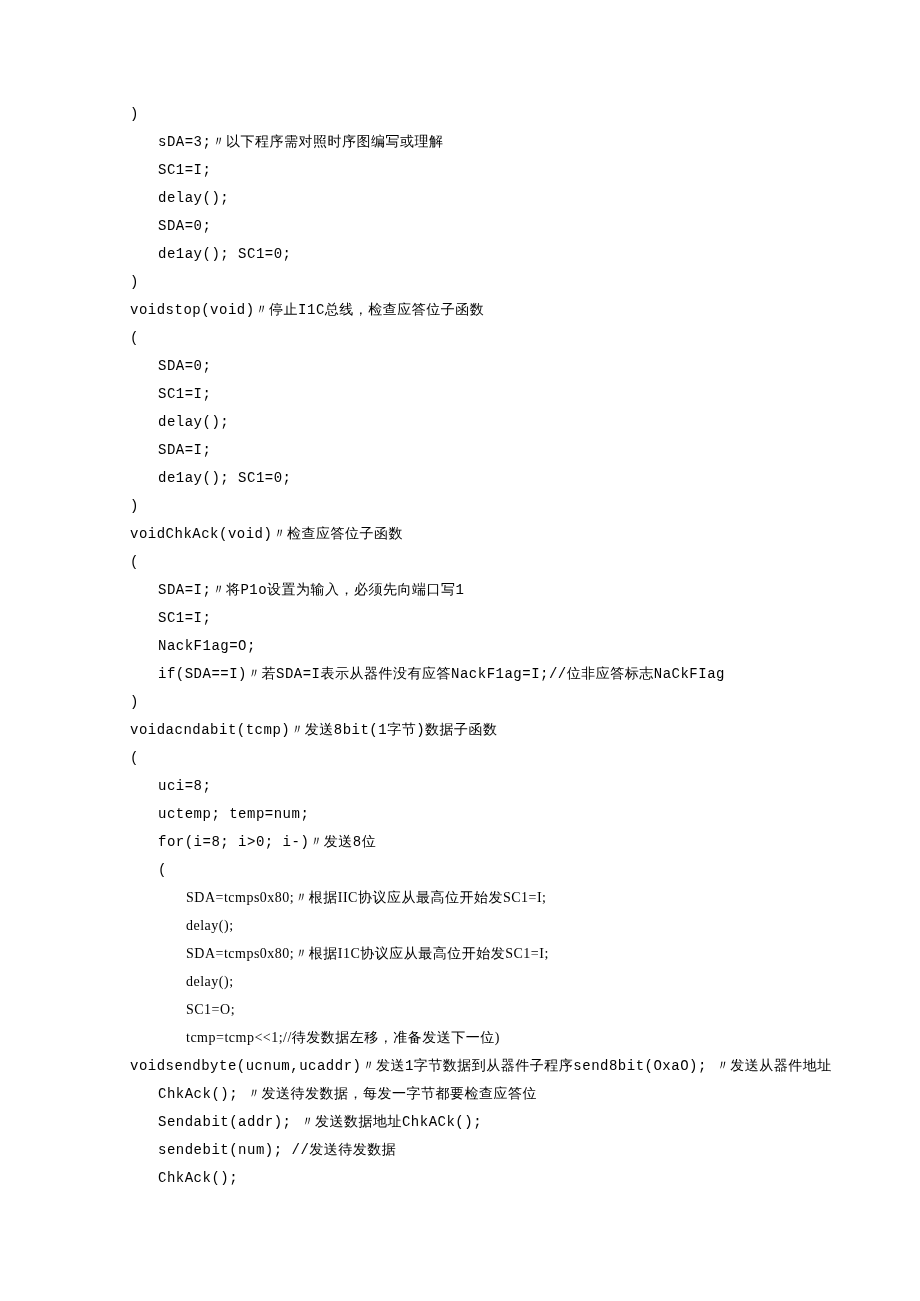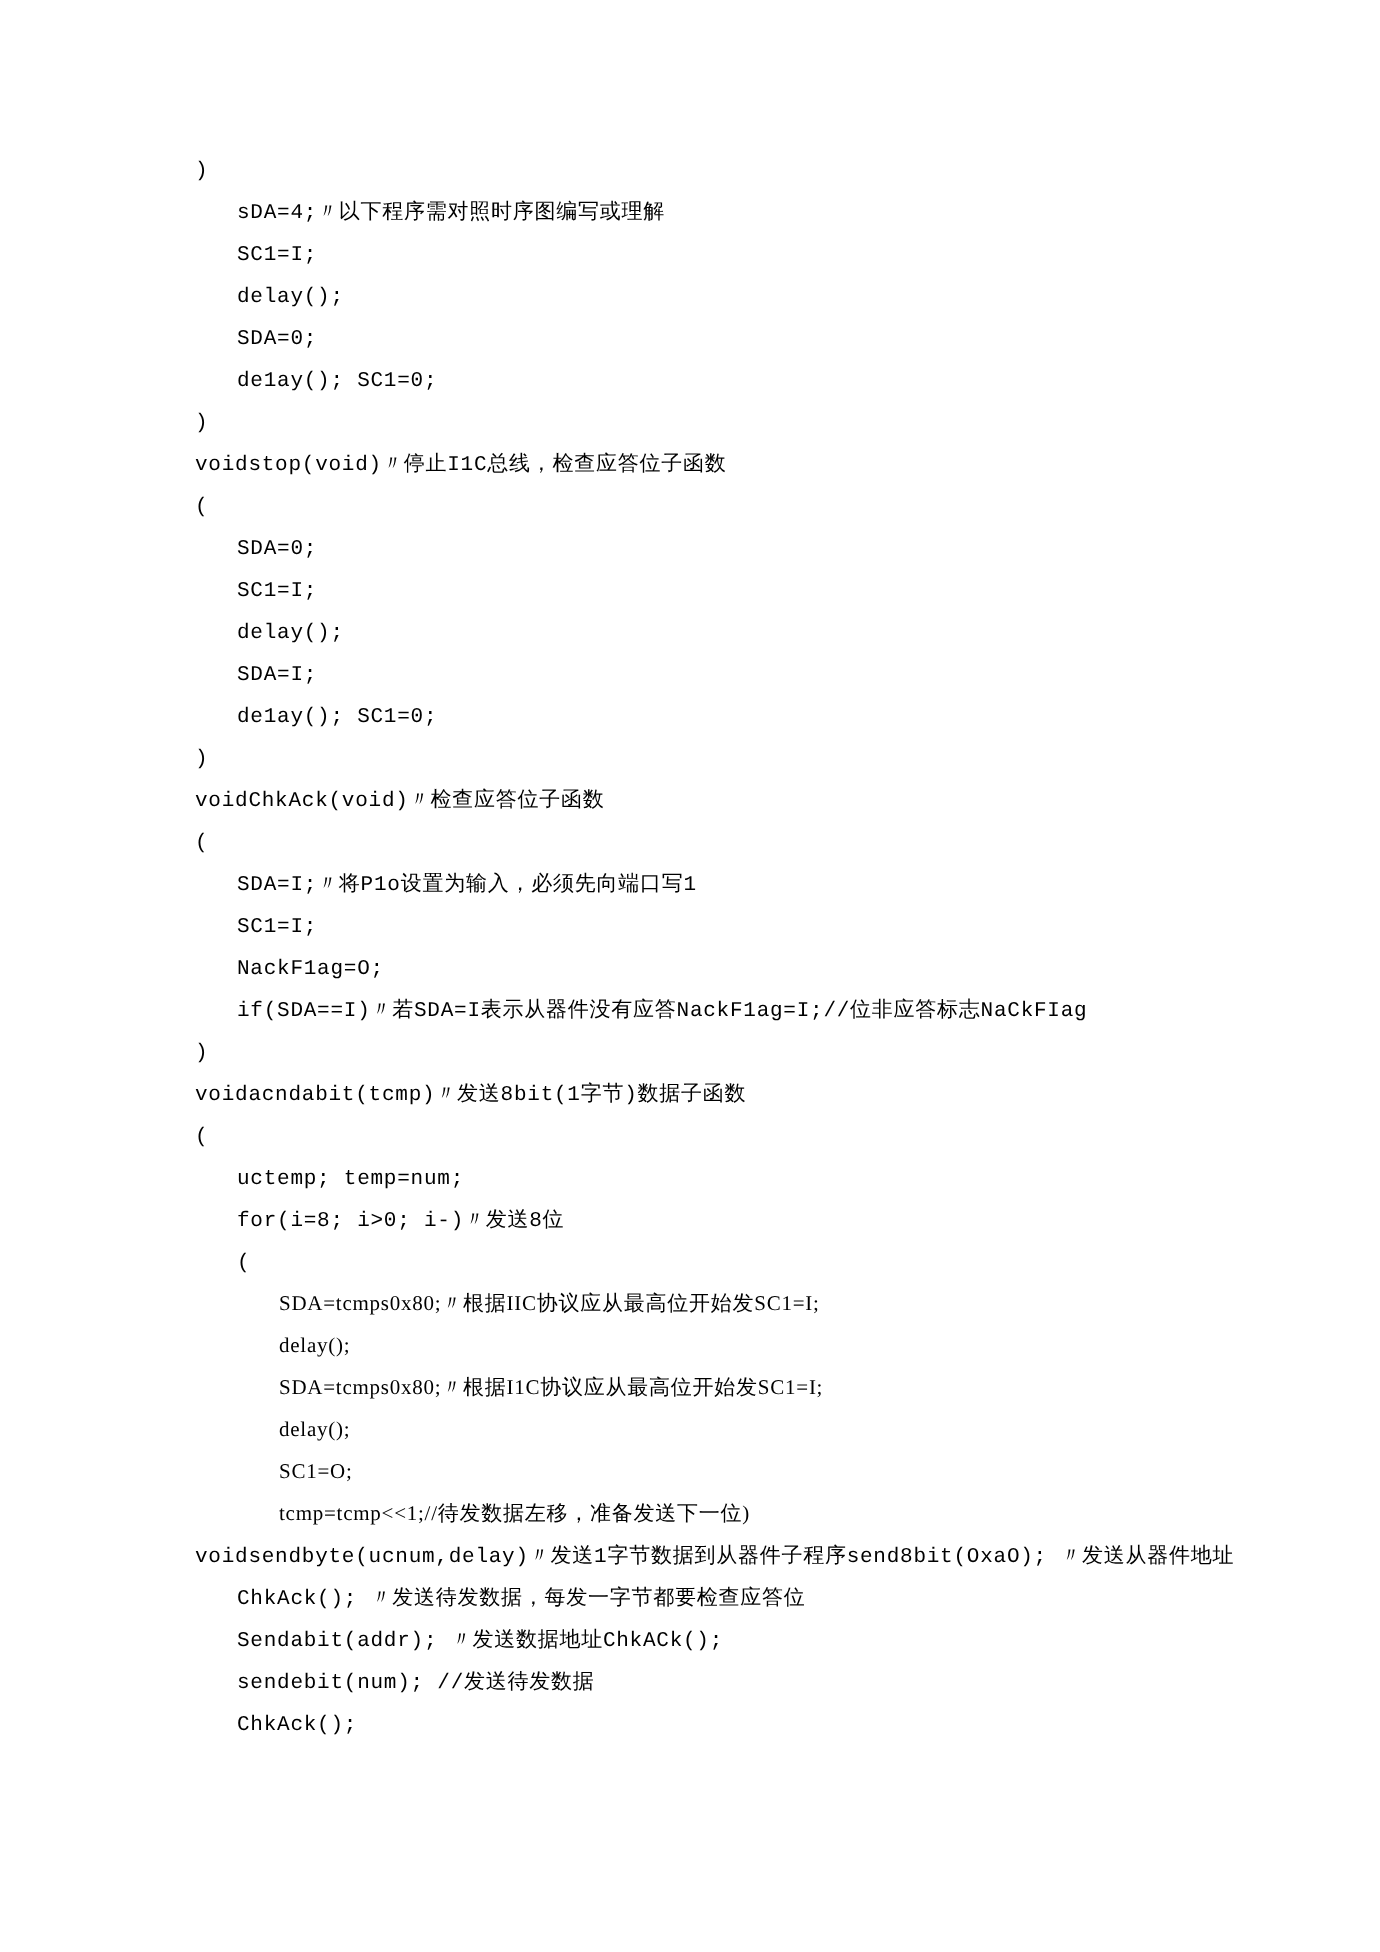--- a/index.html
+++ b/index.html
@@ -24,21 +24,21 @@
   }
   .i1 { padding-left: 2em; }
   .i2 { padding-left: 4em; font-family: Liberation Serif, serif; }
 </style>
 </head>
 <body>
 
 <div class="page">
   <div>
     <div class="line">)</div>
-    <div class="line i1">sDA=4;〃以下程序需对照时序图编写或理解</div>
+    <div class="line i1">sDA=3;〃以下程序需对照时序图编写或理解</div>
     <div class="line i1">SC1=I;</div>
     <div class="line i1">delay();</div>
     <div class="line i1">SDA=0;</div>
     <div class="line i1">de1ay(); SC1=0;</div>
     <div class="line">)</div>
     <div class="line">voidstop(void)〃停止I1C总线，检查应答位子函数</div>
     <div class="line">(</div>
     <div class="line i1">SDA=0;</div>
     <div class="line i1">SC1=I;</div>
     <div class="line i1">delay();</div>
@@ -47,28 +47,29 @@
     <div class="line">)</div>
     <div class="line">voidChkAck(void)〃检查应答位子函数</div>
     <div class="line">(</div>
     <div class="line i1">SDA=I;〃将P1o设置为输入，必须先向端口写1</div>
     <div class="line i1">SC1=I;</div>
     <div class="line i1">NackF1ag=O;</div>
     <div class="line i1">if(SDA==I)〃若SDA=I表示从器件没有应答NackF1ag=I;//位非应答标志NaCkFIag</div>
     <div class="line">)</div>
     <div class="line">voidacndabit(tcmp)〃发送8bit(1字节)数据子函数</div>
     <div class="line">(</div>
+    <div class="line i1">uci=8;</div>
     <div class="line i1">uctemp; temp=num;</div>
     <div class="line i1">for(i=8; i&gt;0; i-)〃发送8位</div>
     <div class="line i1">(</div>
     <div class="line i2">SDA=tcmps0x80;〃根据IIC协议应从最高位开始发SC1=I;</div>
     <div class="line i2">delay();</div>
     <div class="line i2">SDA=tcmps0x80;〃根据I1C协议应从最高位开始发SC1=I;</div>
     <div class="line i2">delay();</div>
     <div class="line i2">SC1=O;</div>
     <div class="line i2">tcmp=tcmp&lt;&lt;1;//待发数据左移，准备发送下一位)</div>
-    <div class="line">voidsendbyte(ucnum,delay)〃发送1字节数据到从器件子程序send8bit(OxaO); 〃发送从器件地址</div>
+    <div class="line">voidsendbyte(ucnum,ucaddr)〃发送1字节数据到从器件子程序send8bit(OxaO); 〃发送从器件地址</div>
     <div class="line i1">ChkAck(); 〃发送待发数据，每发一字节都要检查应答位</div>
     <div class="line i1">Sendabit(addr); 〃发送数据地址ChkACk();</div>
     <div class="line i1">sendebit(num); //发送待发数据</div>
     <div class="line i1">ChkAck();</div>
   </div>
 </div>
 
 </body></html>

